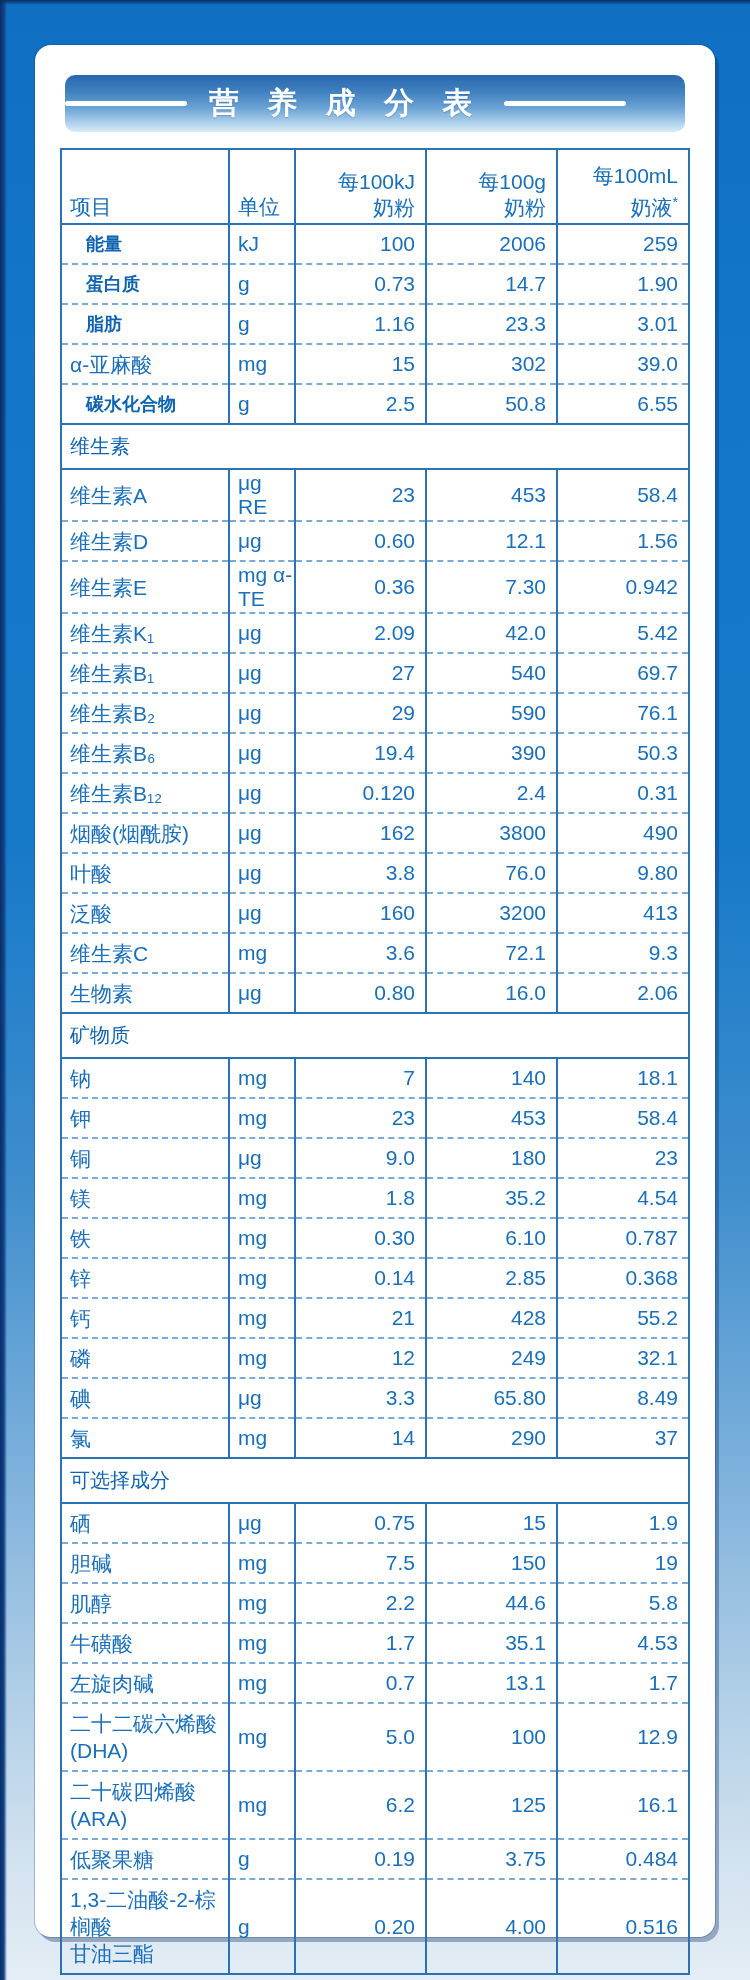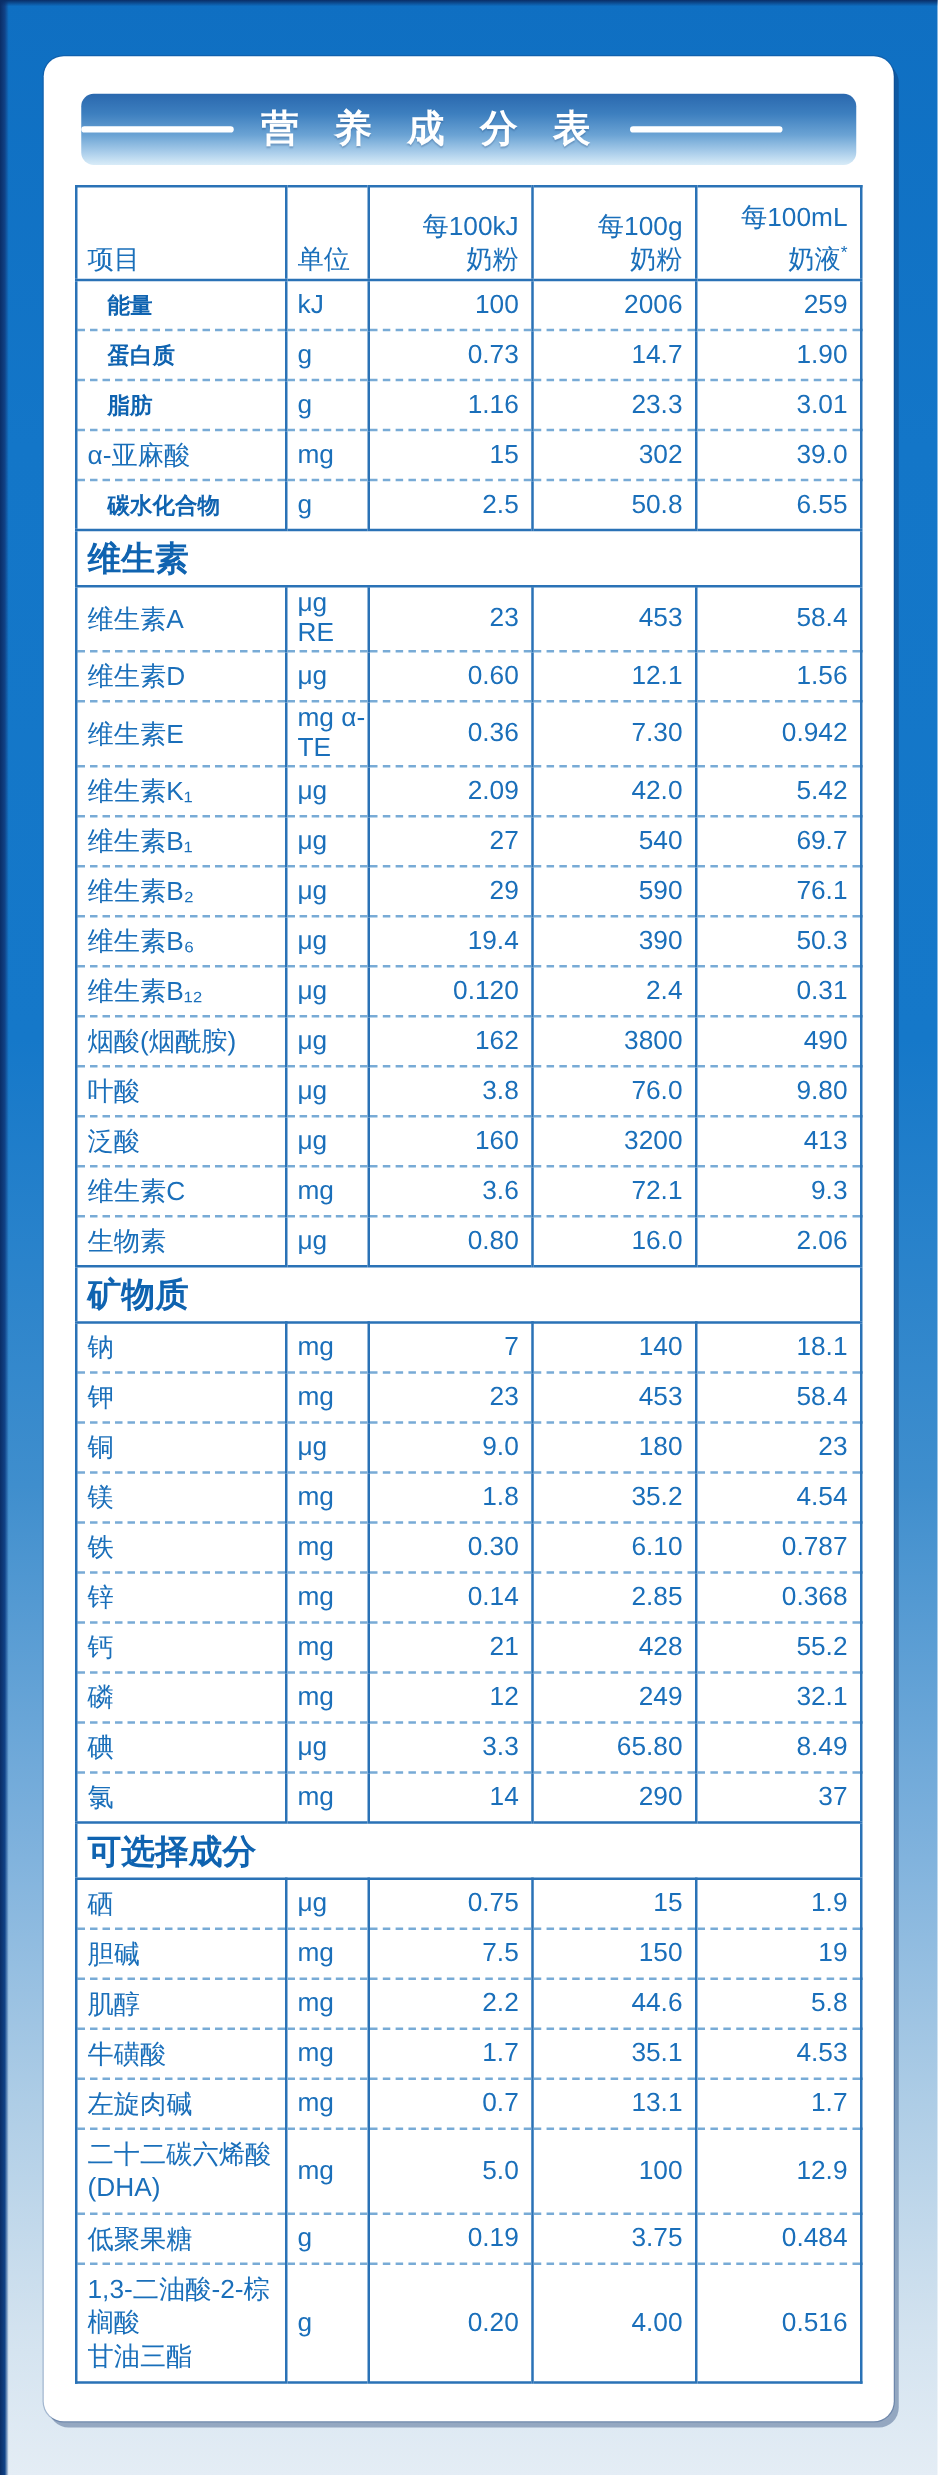--- a/index.html
+++ b/index.html
@@ -38,21 +38,21 @@
   table.nutri{border:2px solid var(--solid);}
   col.c-item{width:168px;} col.c-unit{width:66px;}
   col.c-kj{width:131px;} col.c-g{width:131px;} col.c-ml{width:132px;}
   thead td{vertical-align:bottom;height:70px;padding-bottom:2px;border-bottom:2px solid var(--solid);}
   td.l{ text-align:left;padding-left:8px;}
   td.r{ text-align:right;padding-right:10px;}
   td.bl{border-left:2px solid var(--solid);}
   tr.data td{height:36px;border-top:2px dashed var(--dash);padding-top:1px;padding-bottom:1px;}
   tr.first td{border-top:2px solid var(--solid);}
   tr.section td{height:41px;border-top:2px solid var(--solid);border-bottom:2px solid var(--solid);
-    font-weight:bold;font-size:27px;color:var(--bold);padding-left:8px;text-align:left;}
+    font-weight:normal;font-size:20px;color:var(--bold);padding-left:8px;text-align:left;}
   tr.data td.item{white-space:pre-line;line-height:27px;}
   tr.data.bold td.item{font-weight:bold;color:var(--bold);font-size:18px;padding-left:24px;}
   tr.multi td{height:auto;padding-top:6px;padding-bottom:6px;}
   .hdr2{display:block;line-height:26px;}
   sup{font-size:14px;}
 </style>
 </head>
 <body>
 
 <div class="edge-left"></div>
@@ -334,20 +334,28 @@
           <td class="r bl">1.7</td>
         </tr>
         <tr class="data multi">
           <td class="l item">二十二碳六烯酸
 (DHA)</td>
           <td class="l bl">mg</td>
           <td class="r bl">5.0</td>
           <td class="r bl">100</td>
           <td class="r bl">12.9</td>
         </tr>
+        <tr class="data multi">
+          <td class="l item">二十碳四烯酸
+(ARA)</td>
+          <td class="l bl">mg</td>
+          <td class="r bl">6.2</td>
+          <td class="r bl">125</td>
+          <td class="r bl">16.1</td>
+        </tr>
         <tr class="data">
           <td class="l item">低聚果糖</td>
           <td class="l bl">g</td>
           <td class="r bl">0.19</td>
           <td class="r bl">3.75</td>
           <td class="r bl">0.484</td>
         </tr>
         <tr class="data multi">
           <td class="l item">1,3-二油酸-2-棕榈酸
 甘油三酯</td>

